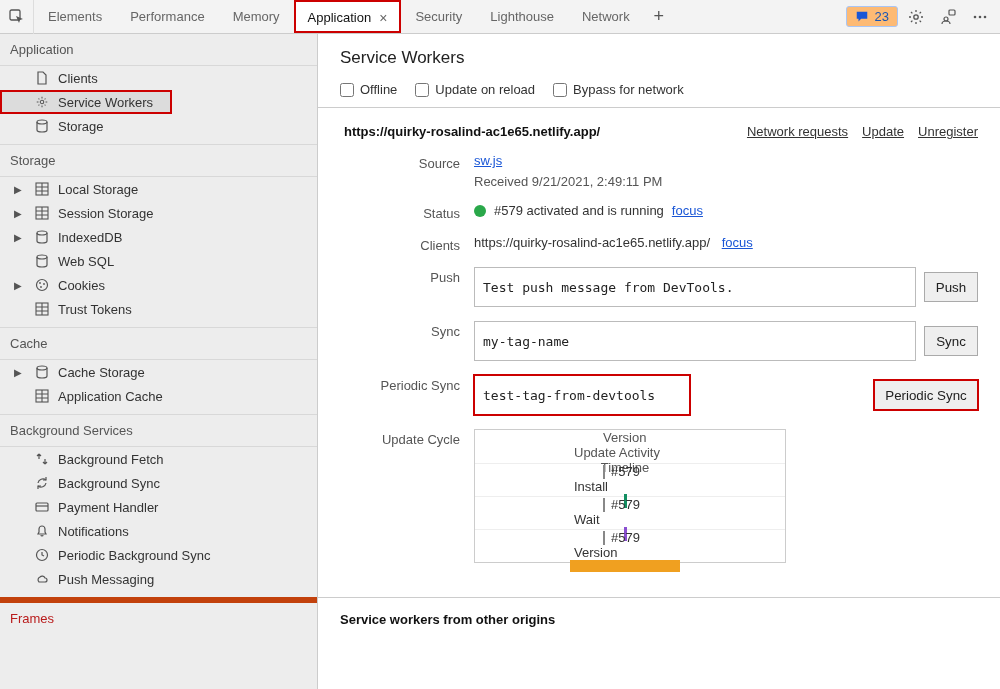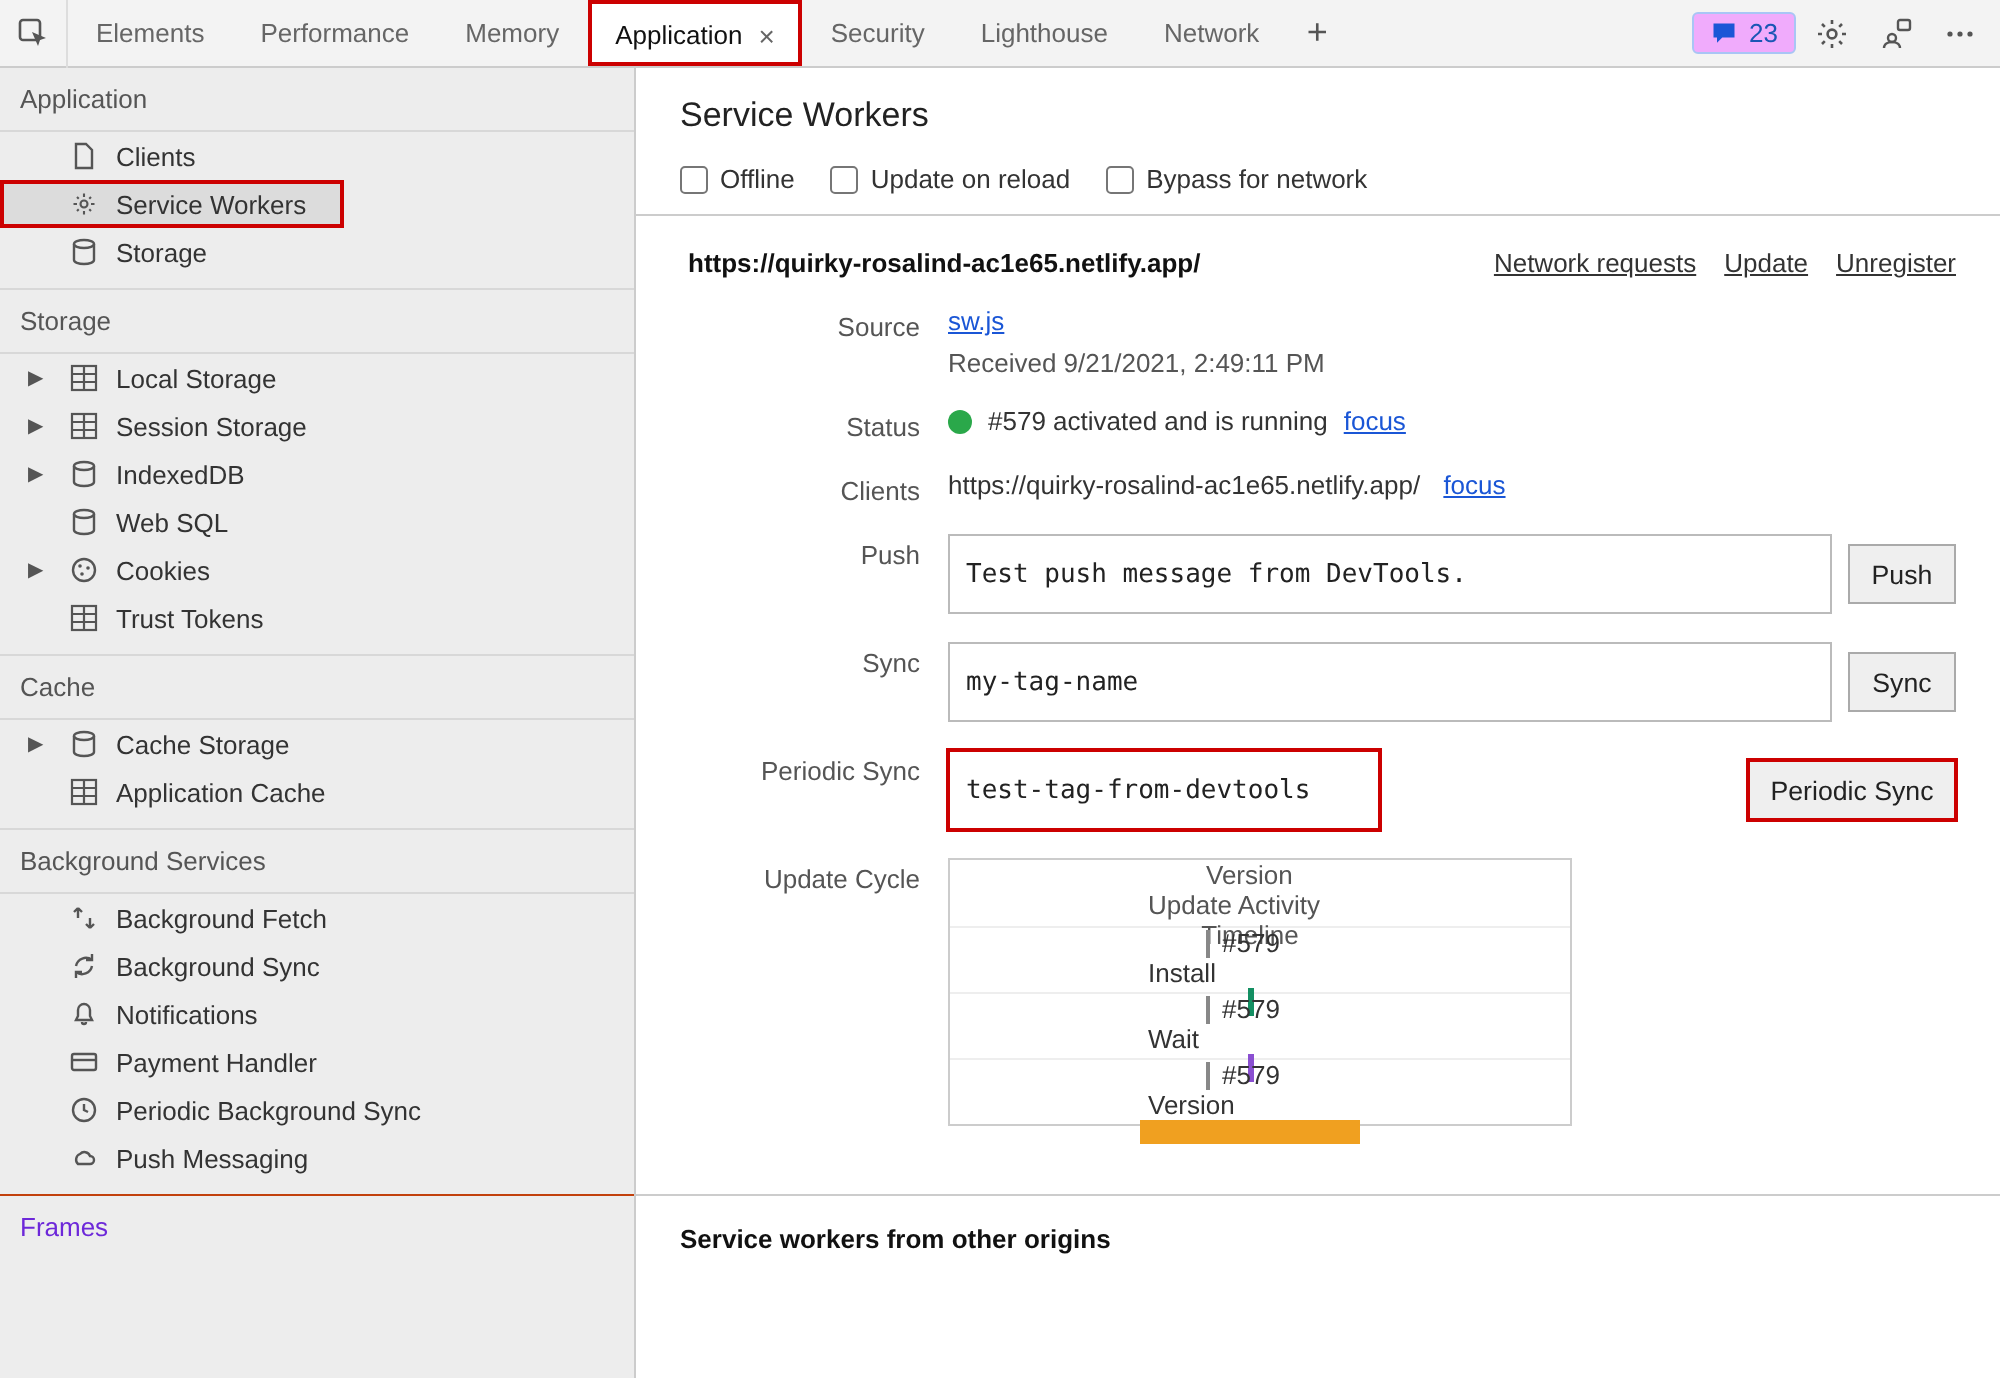--- a/index.html
+++ b/index.html
@@ -8,39 +8,39 @@
 
 .top-bar { display: flex; align-items: center; height: 34px; border-bottom: 1px solid #ccc; background: #f3f3f3; }
 .inspect-btn { width: 34px; height: 34px; display: flex; align-items: center; justify-content: center; border-right: 1px solid #ddd; cursor: pointer; }
 .tabs { display: flex; align-items: center; height: 100%; flex: 1; }
 .tab { padding: 0 14px; height: 100%; display: flex; align-items: center; color: #666; cursor: pointer; position: relative; }
 .tab.active { background: #fff; border-top: 2px solid transparent; color: #111; }
 .tab.active.highlighted { outline: 2px solid #cc0000; outline-offset: -2px; }
 .tab .close { margin-left: 8px; font-size: 14px; color: #666; }
 .add-tab { width: 30px; display: flex; align-items: center; justify-content: center; font-size: 18px; color: #555; cursor: pointer; }
 .right-icons { display: flex; align-items: center; gap: 4px; padding: 0 6px; }
-.issues-badge { display: flex; align-items: center; gap: 6px; background: #f0abfc; border: 1px solid #a9c5f5; border-radius: 3px; padding: 2px 8px; color: #1a56b5; cursor: pointer; margin-left: 39px; }
+.issues-badge { display: flex; align-items: center; gap: 6px; background: #fdba74; border: 1px solid #a9c5f5; border-radius: 3px; padding: 2px 8px; color: #1a56b5; cursor: pointer; margin-left: 39px; }
 .icon-btn { width: 28px; height: 28px; display: flex; align-items: center; justify-content: center; cursor: pointer; color: #555; }
 
 
 .body-split { display: flex; height: calc(689px - 34px); }
 .sidebar { width: 318px; background: #ededed; border-right: 1px solid #ccc; display: flex; flex-direction: column; overflow: hidden; }
 .content { flex: 1; display: flex; flex-direction: column; overflow: hidden; background: #fff; }
 
 
 .sb-section-title { padding: 8px 10px; color: #555; font-size: 13px; border-bottom: 1px solid #d8d8d8; border-top: 1px solid #d8d8d8; }
 .sb-section-title.first { border-top: none; }
 .sb-item { display: flex; align-items: center; height: 24px; padding: 0 8px 0 34px; cursor: pointer; color: #333; gap: 8px; }
 .sb-item .tri { position: absolute; left: 14px; color: #555; font-size: 10px; }
 .sb-item.with-tri { position: relative; padding-left: 34px; }
 .sb-item.selected { background: #dcdcdc; border-top: 1px solid #bbb; border-bottom: 1px solid #bbb; }
 .sb-item.highlighted { outline: 2px solid #cc0000; outline-offset: -2px; }
 .sb-icon { width: 16px; height: 16px; display: inline-flex; align-items: center; justify-content: center; flex-shrink: 0; }
 .sb-group { padding-bottom: 6px; }
-.frames-row { padding: 8px 10px; color: #6d28d9; border-top: 1px solid #c2410c; }
+.frames-row { padding: 8px 10px; color: #b91c1c; border-top: 6px solid #c2410c; }
 
 
 .content-head { padding: 14px 22px 10px 22px; border-bottom: 1px solid #ccc; }
 .content-head h1 { font-size: 17px; font-weight: 400; color: #222; margin-bottom: 14px; }
 .checks { display: flex; align-items: flex-end; gap: 18px; }
 .chk { display: flex; align-items: center; gap: 6px; color: #333; cursor: pointer; }
 .chk input { width: 14px; height: 14px; }
 
 
 .scroll-area { overflow-y: auto; flex: 1; }
@@ -282,33 +282,33 @@
             <svg width="14" height="14" viewBox="0 0 14 14">
               <path d="M11 4a5 5 0 0 0-8 3M3 10a5 5 0 0 0 8-3" stroke="#555" stroke-width="1.2" fill="none"></path>
               <path d="M11 1v3h-3M3 13v-3h3" stroke="#555" stroke-width="1.2" fill="none"></path>
             </svg>
           </span>
           <span>Background Sync</span>
         </div>
       <div class="sb-item">
           <span class="sb-icon">
             <svg width="14" height="14" viewBox="0 0 14 14">
-              <path d="M7 2a3 3 0 0 0-3 3v3l-1 2h8l-1-2V5a3 3 0 0 0-3-3zM6 11a1 1 0 0 0 2 0" stroke="#555" stroke-width="1.2" fill="none"></path>
-            </svg>
-          </span>
-          <span>Notifications</span>
-        </div>
-      <div class="sb-item">
-          <span class="sb-icon">
-            <svg width="14" height="14" viewBox="0 0 14 14">
               <rect x="1" y="3" width="12" height="8" rx="1" fill="none" stroke="#555" stroke-width="1.2"></rect>
               <path d="M1 6h12" stroke="#555" stroke-width="1.2"></path>
             </svg>
           </span>
           <span>Payment Handler</span>
+        </div>
+      <div class="sb-item">
+          <span class="sb-icon">
+            <svg width="14" height="14" viewBox="0 0 14 14">
+              <path d="M7 2a3 3 0 0 0-3 3v3l-1 2h8l-1-2V5a3 3 0 0 0-3-3zM6 11a1 1 0 0 0 2 0" stroke="#555" stroke-width="1.2" fill="none"></path>
+            </svg>
+          </span>
+          <span>Notifications</span>
         </div>
       <div class="sb-item">
           <span class="sb-icon">
             <svg width="14" height="14" viewBox="0 0 14 14">
               <circle cx="7" cy="7" r="5.5" fill="none" stroke="#555" stroke-width="1.2"></circle>
               <path d="M7 4v3l2 1" stroke="#555" stroke-width="1.2" fill="none"></path>
             </svg>
           </span>
           <span>Periodic Background Sync</span>
         </div>

